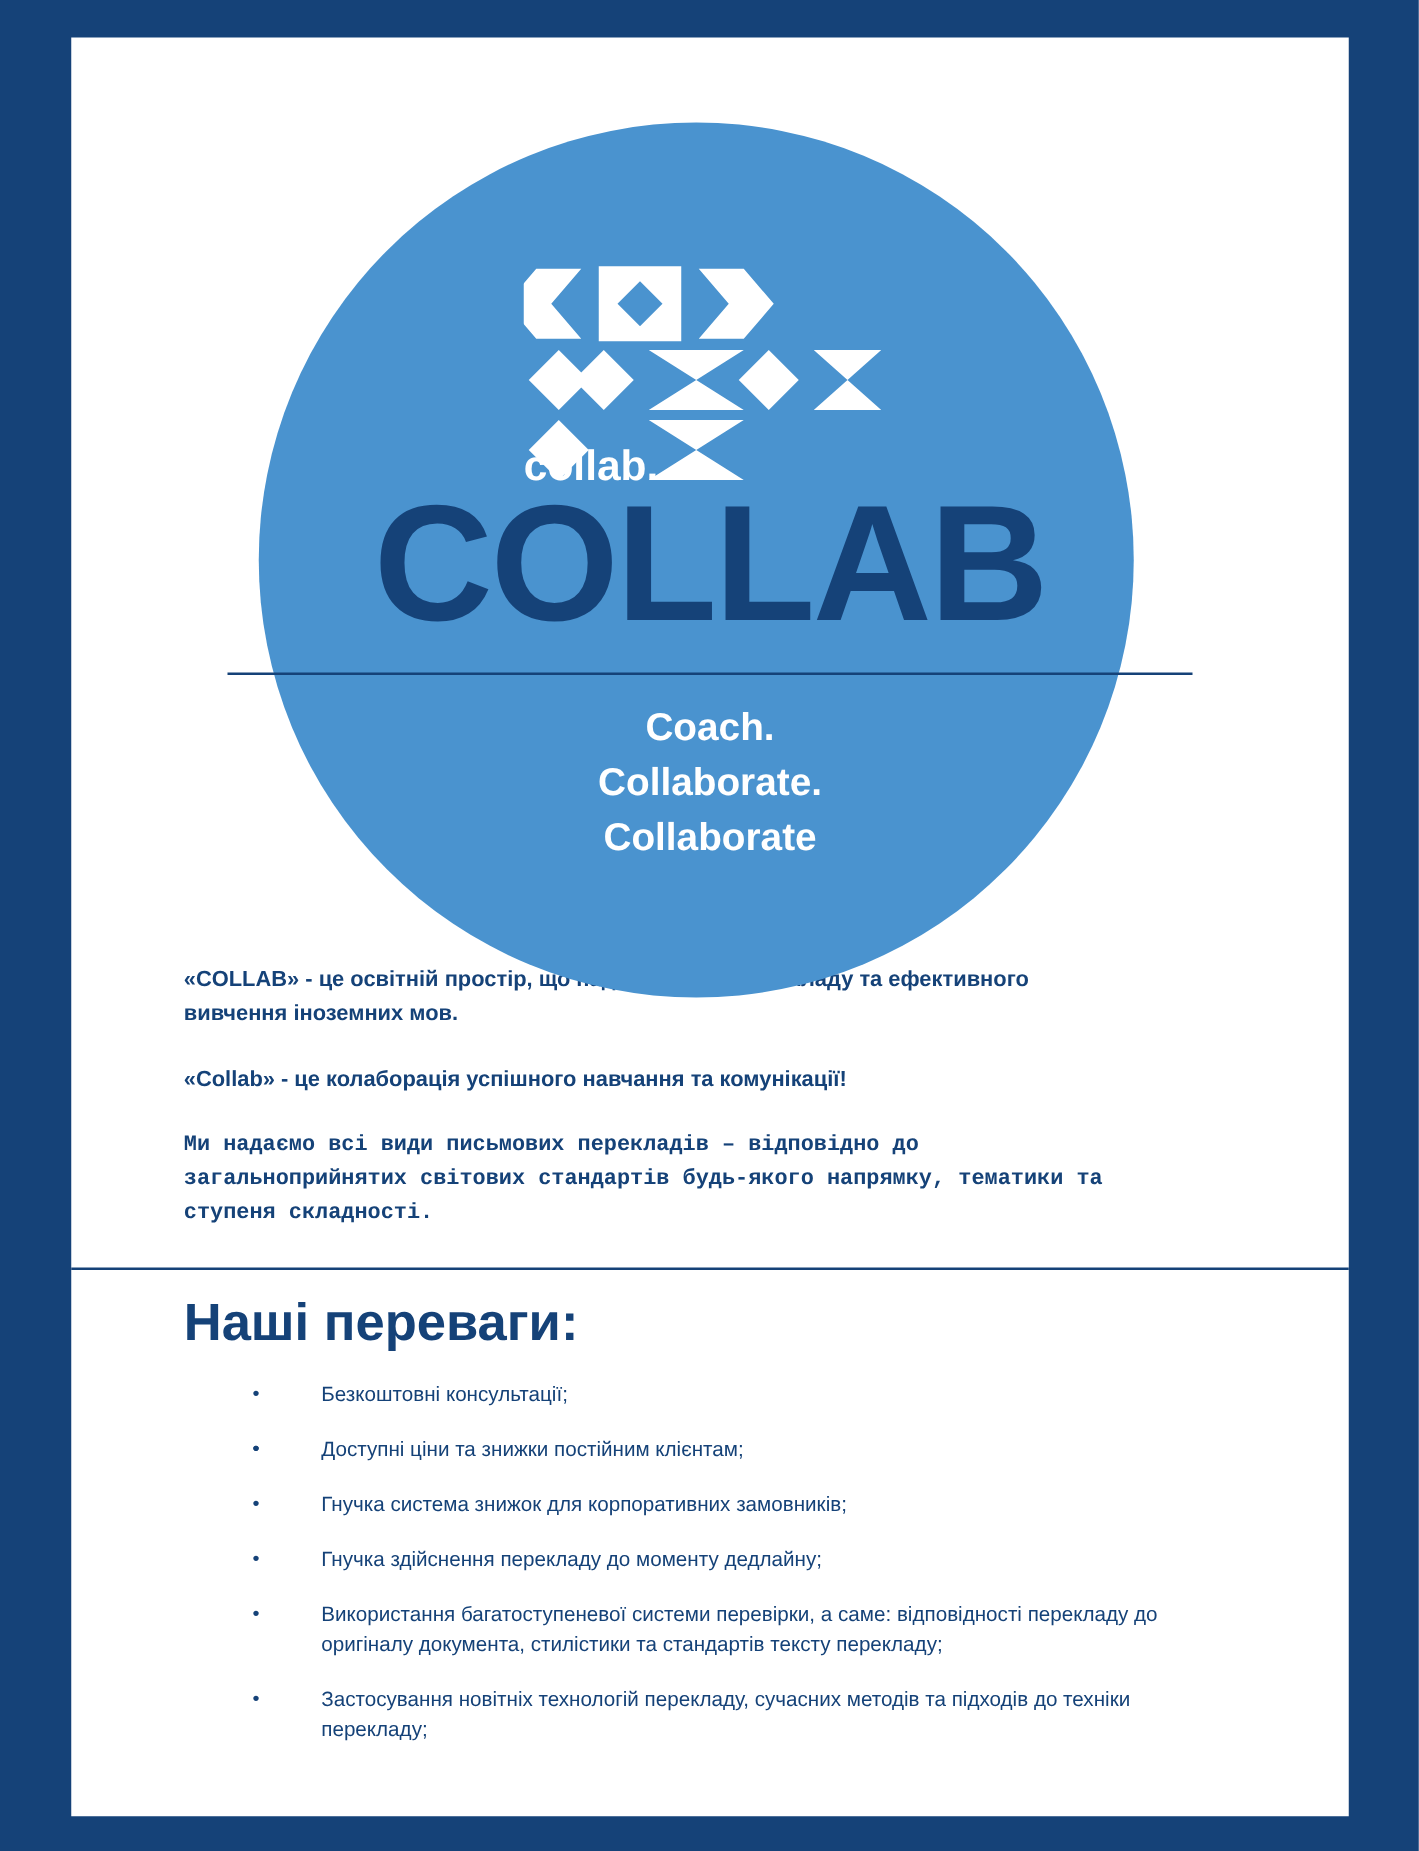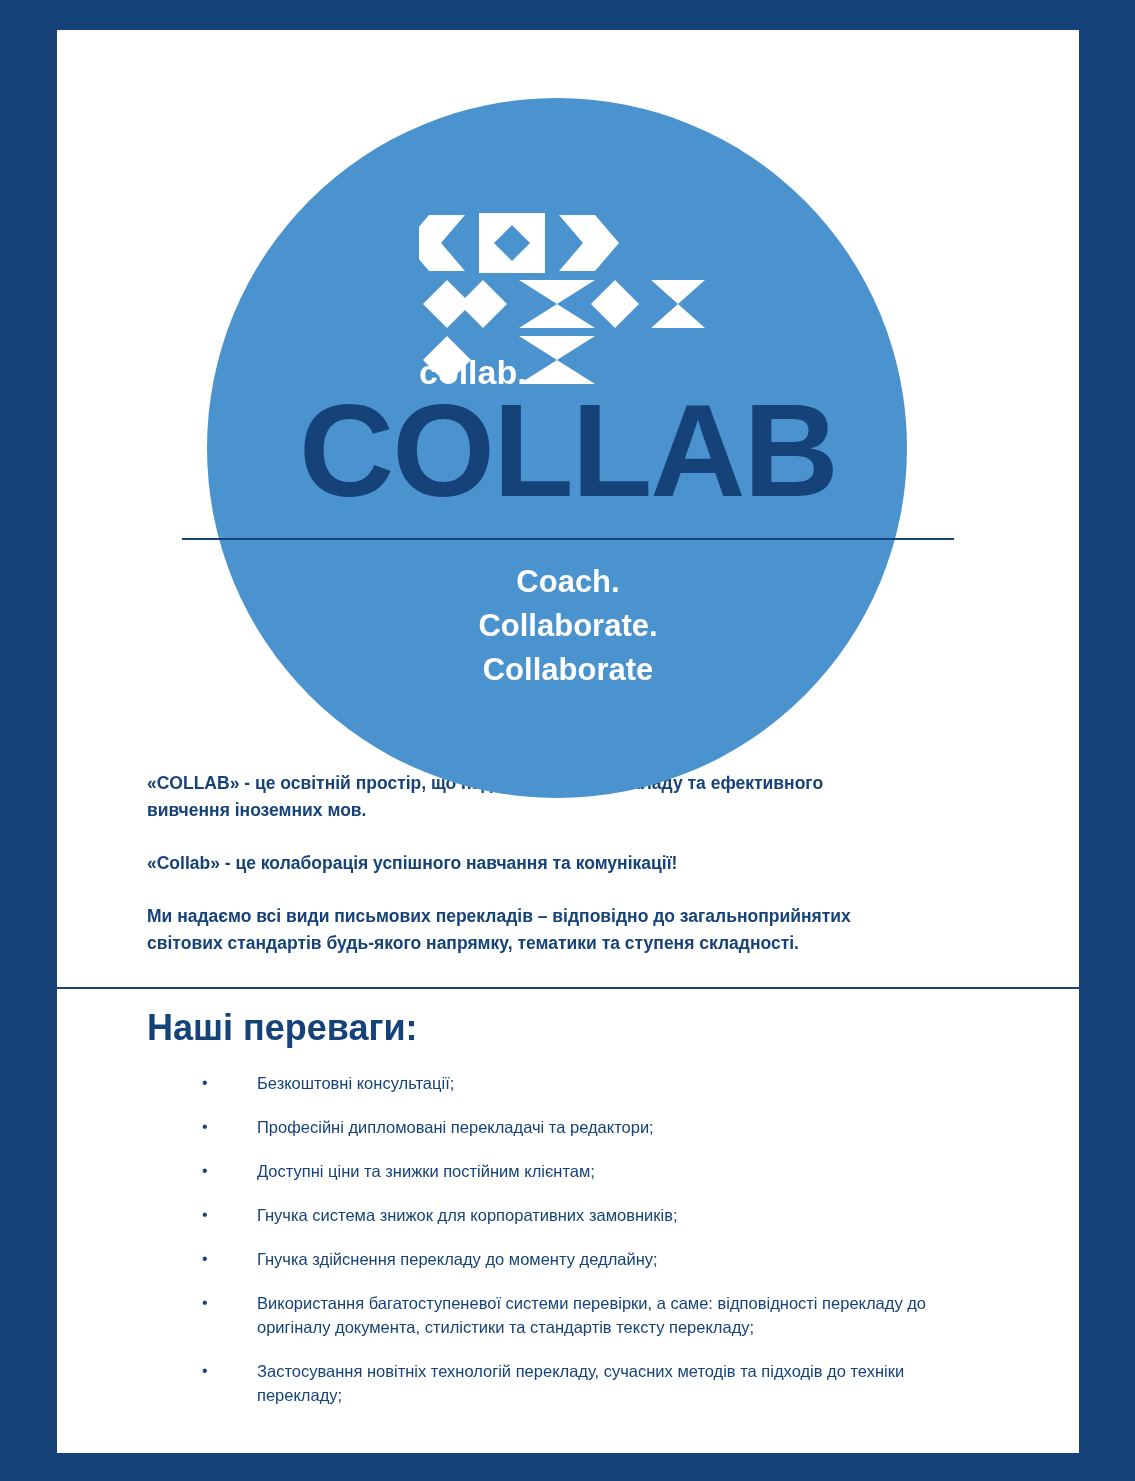--- a/index.html
+++ b/index.html
@@ -81,38 +81,38 @@
   
   .intro {
     margin: 0 0 0 90px;
     width: 760px;
     color: #154278;
     font-size: 17.5px;
     font-weight: bold;
     line-height: 27px;
   }
   .intro p { margin: 0 0 26px 0; }
-  .intro p:last-child { margin-bottom: 16px; }
+  .intro p:last-child { margin-bottom: 16px; font-family: Liberation Mono, monospace; }
 
   .divider {
     margin-top: 30px;
     margin-left: 0;
     width: 1022px;
     height: 2px;
     background: #154278;
   }
 
   
   .advantages {
     padding: 18px 0 0 0;
   }
   .adv-title {
     margin: 0 0 22px 90px;
     color: #154278;
-    font-size: 36px;
+    font-size: 42px;
     font-weight: bold;
   }
   ul.adv-list {
     list-style: none;
     margin: 0;
     padding: 0 0 0 90px;
   }
   ul.adv-list li {
     position: relative;
     margin-bottom: 20px;
@@ -179,21 +179,20 @@
 
   <div class="advantages">
     <h2 class="adv-title">Наші переваги:</h2>
     <ul class="adv-list">
       <li>
         <span class="bullet">•</span>
         <span>Безкоштовні консультації;</span>
       </li>
       <li>
         <span class="bullet">•</span>
-        <span>Професійні дипломовані перекладачі та редактори;</span>
       </li>
       <li>
         <span class="bullet">•</span>
         <span>Доступні ціни та знижки постійним клієнтам;</span>
       </li>
       <li>
         <span class="bullet">•</span>
         <span>Гнучка система знижок для корпоративних замовників;</span>
       </li>
       <li>

